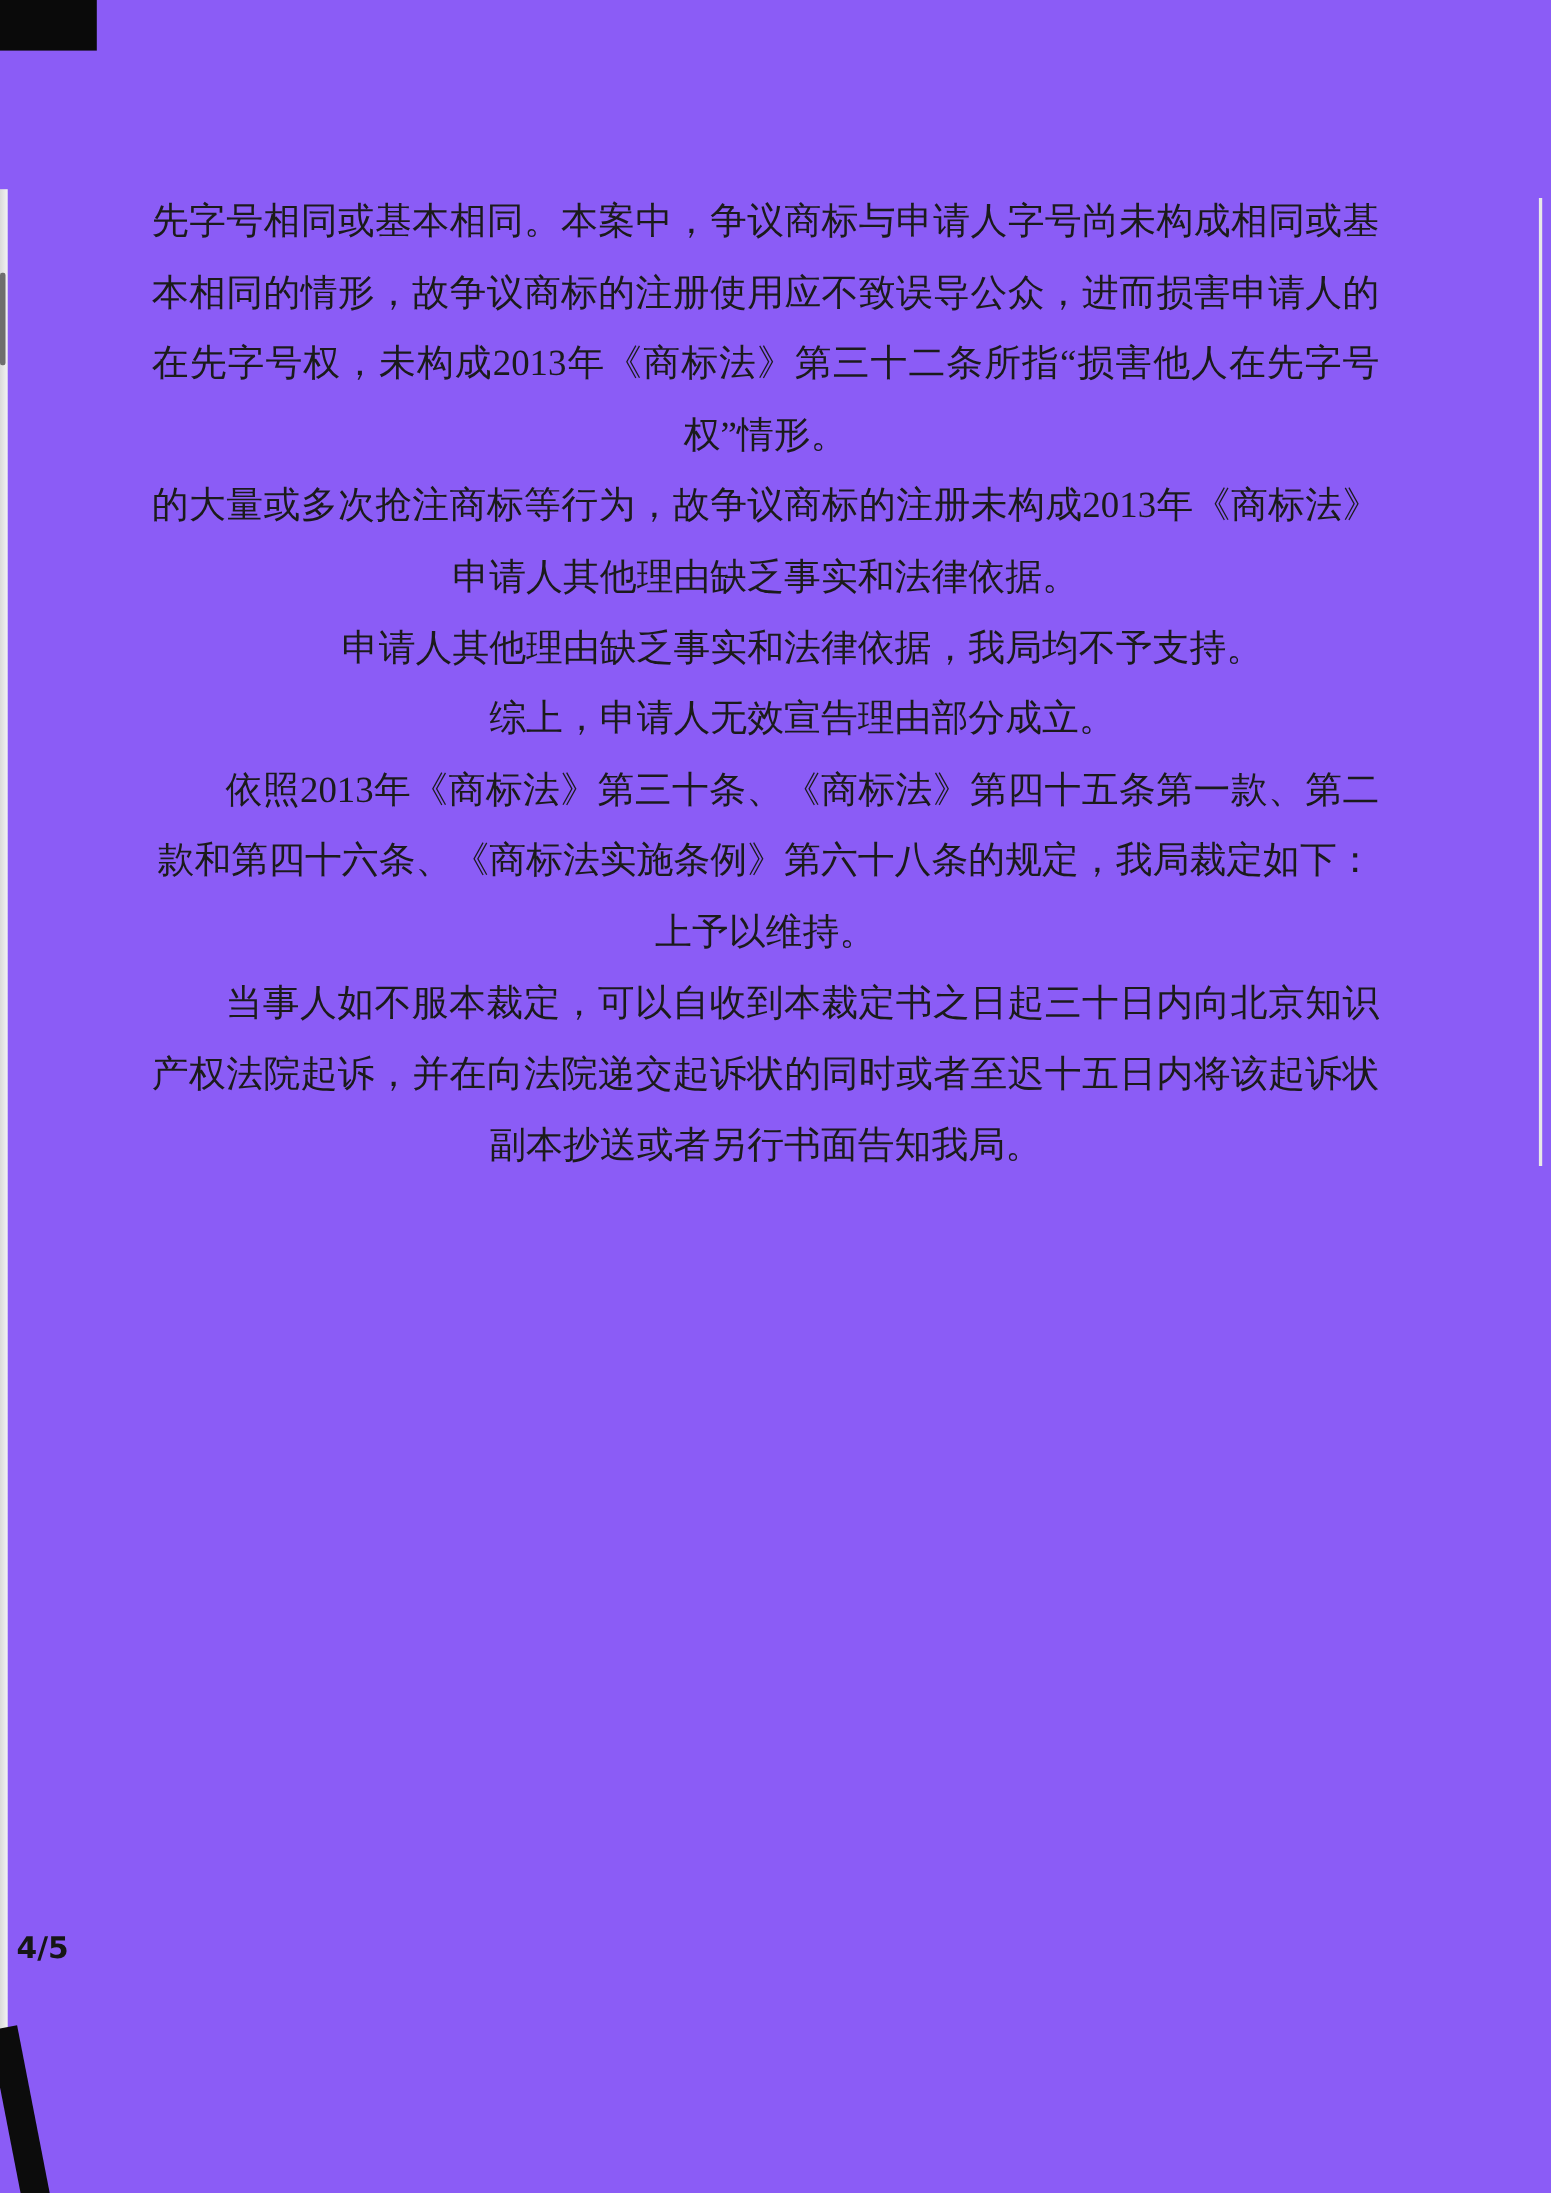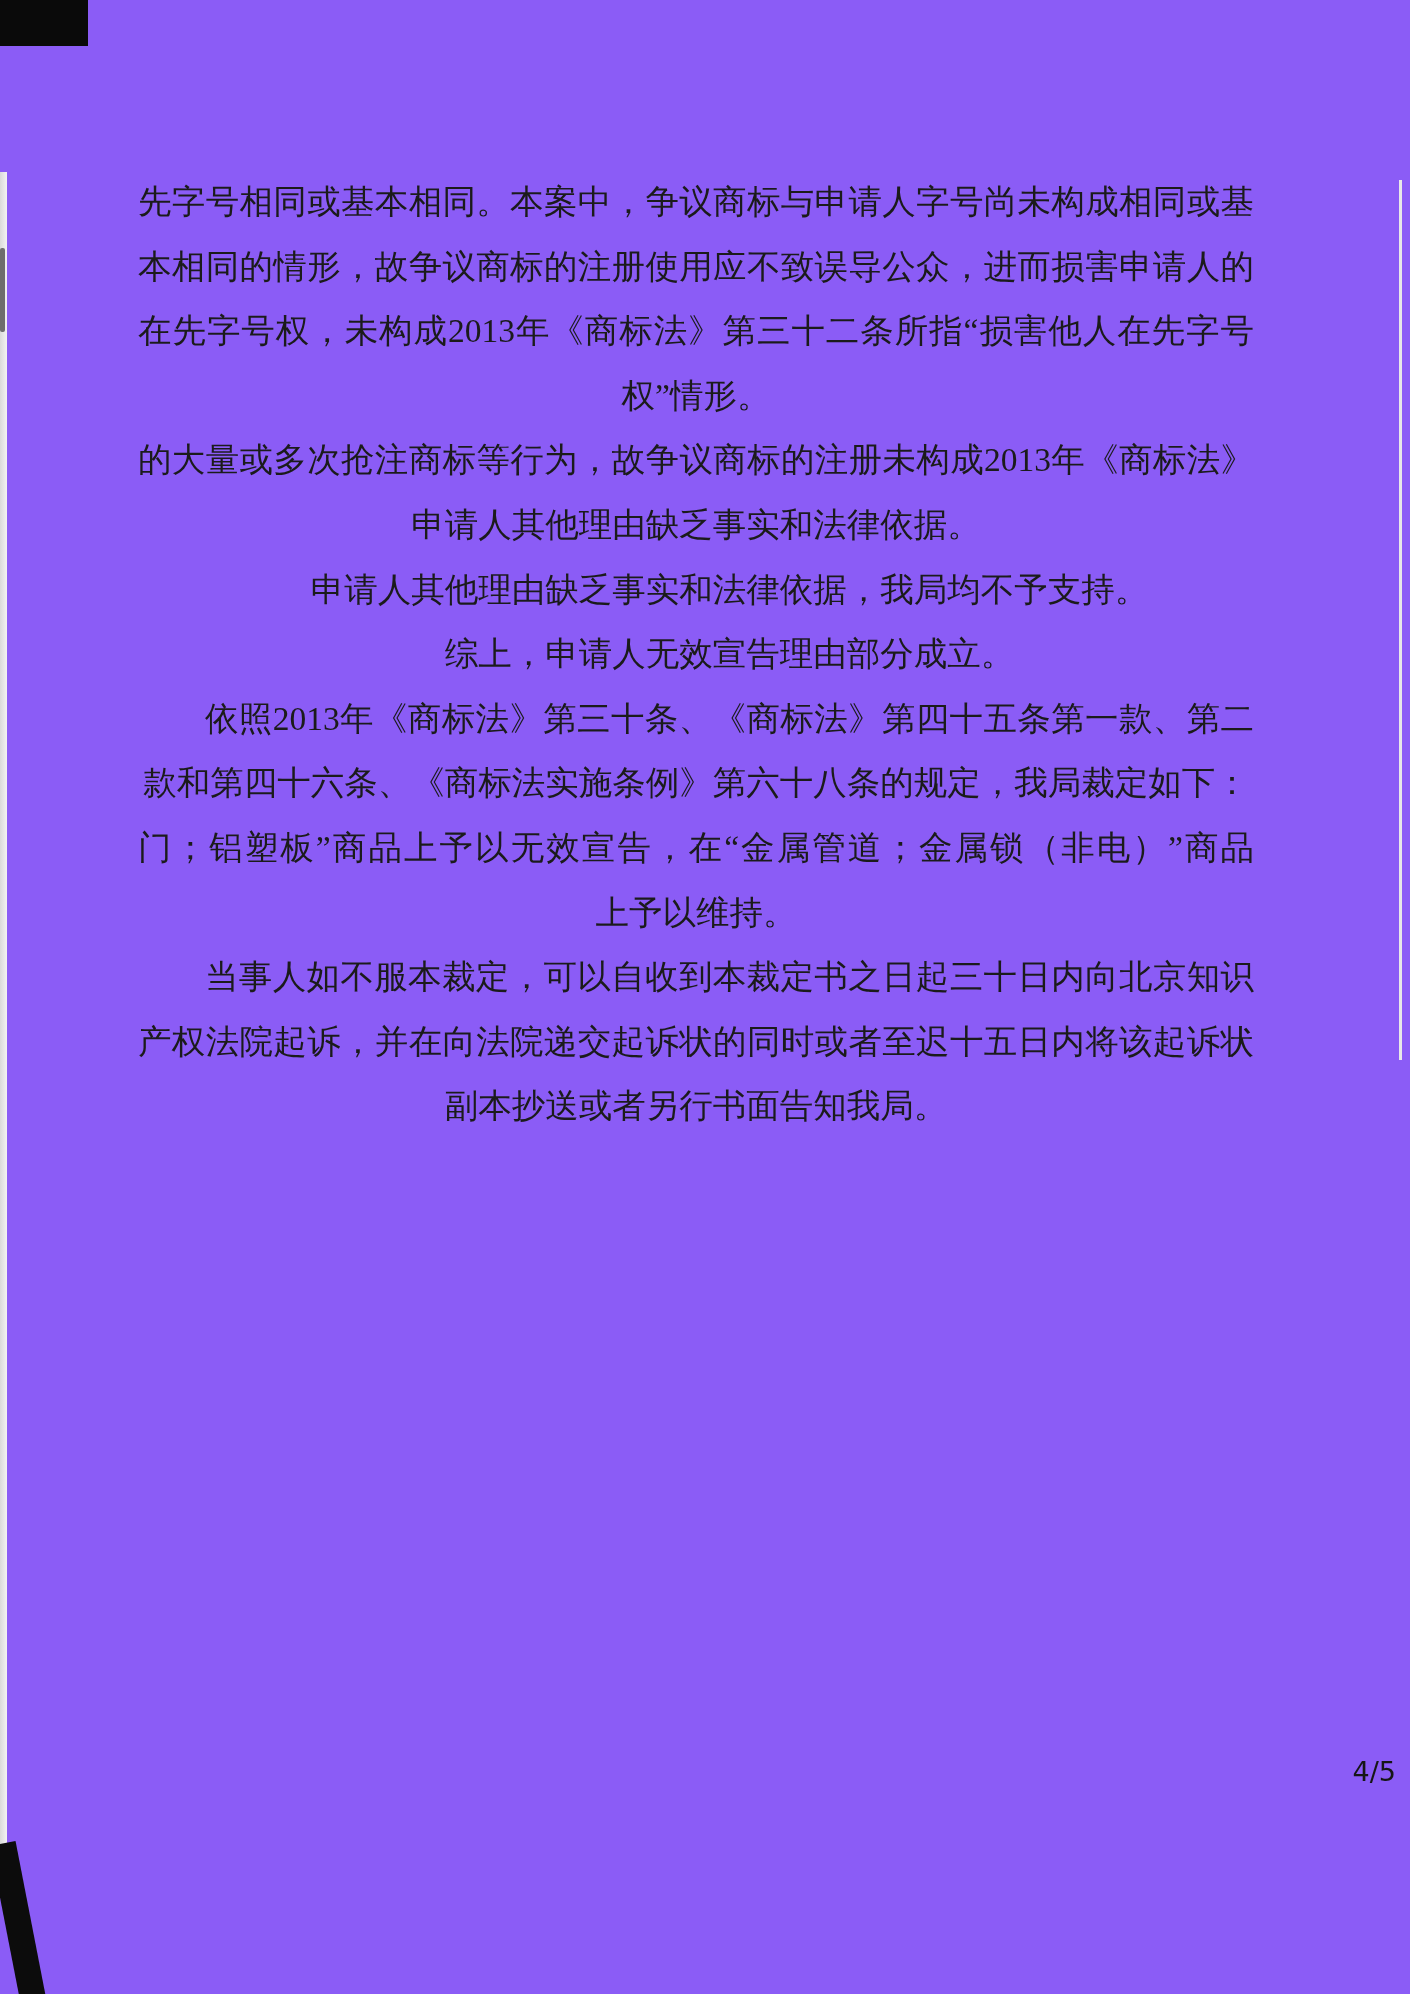--- a/index.html
+++ b/index.html
@@ -41,25 +41,26 @@
   }
   .line.indent {
     text-indent: 67px;
   }
   
   .page-number {
     position: absolute;
     top: 1756px;
     left: 0;
     width: 1396px;
-    text-align: right;
+    text-align: left;
     font-family: "DejaVu Sans", "Liberation Sans", sans-serif;
-    font-weight: normal;
+    font-weight: bold;
     font-size: 27px;
     color: #161616;
+    padding-left: 15px;
   }
   
   .artifact { position: absolute; }
   .corner-top-left {
     left: 0; top: 0;
     width: 88px; height: 46px;
     background: #0a0a0a;
   }
   .corner-bottom-left {
     left: -10px; top: 1846px;
@@ -100,21 +101,20 @@
       <div class="line fill">先字号相同或基本相同。本案中，争议商标与申请人字号尚未构成相同或基</div>
       <div class="line fill">本相同的情形，故争议商标的注册使用应不致误导公众，进而损害申请人的</div>
       <div class="line fill">在先字号权，未构成2013年《商标法》第三十二条所指“损害他人在先字号</div>
       <div class="line">权”情形。</div>
       <div class="line fill">的大量或多次抢注商标等行为，故争议商标的注册未构成2013年《商标法》</div>
       <div class="line">申请人其他理由缺乏事实和法律依据。</div>
       <div class="line indent">申请人其他理由缺乏事实和法律依据，我局均不予支持。</div>
       <div class="line indent">综上，申请人无效宣告理由部分成立。</div>
       <div class="line indent fill">依照2013年《商标法》第三十条、《商标法》第四十五条第一款、第二</div>
       <div class="line">款和第四十六条、《商标法实施条例》第六十八条的规定，我局裁定如下：</div>
-      <div class="line fill">门；铝塑板”商品上予以无效宣告，在“金属管道；金属锁（非电）”商品</div>
       <div class="line">上予以维持。</div>
       <div class="line indent fill">当事人如不服本裁定，可以自收到本裁定书之日起三十日内向北京知识</div>
       <div class="line fill">产权法院起诉，并在向法院递交起诉状的同时或者至迟十五日内将该起诉状</div>
       <div class="line">副本抄送或者另行书面告知我局。</div>
     </div>
 
   <div class="page-number">4/5</div>
 
 </div>
 

